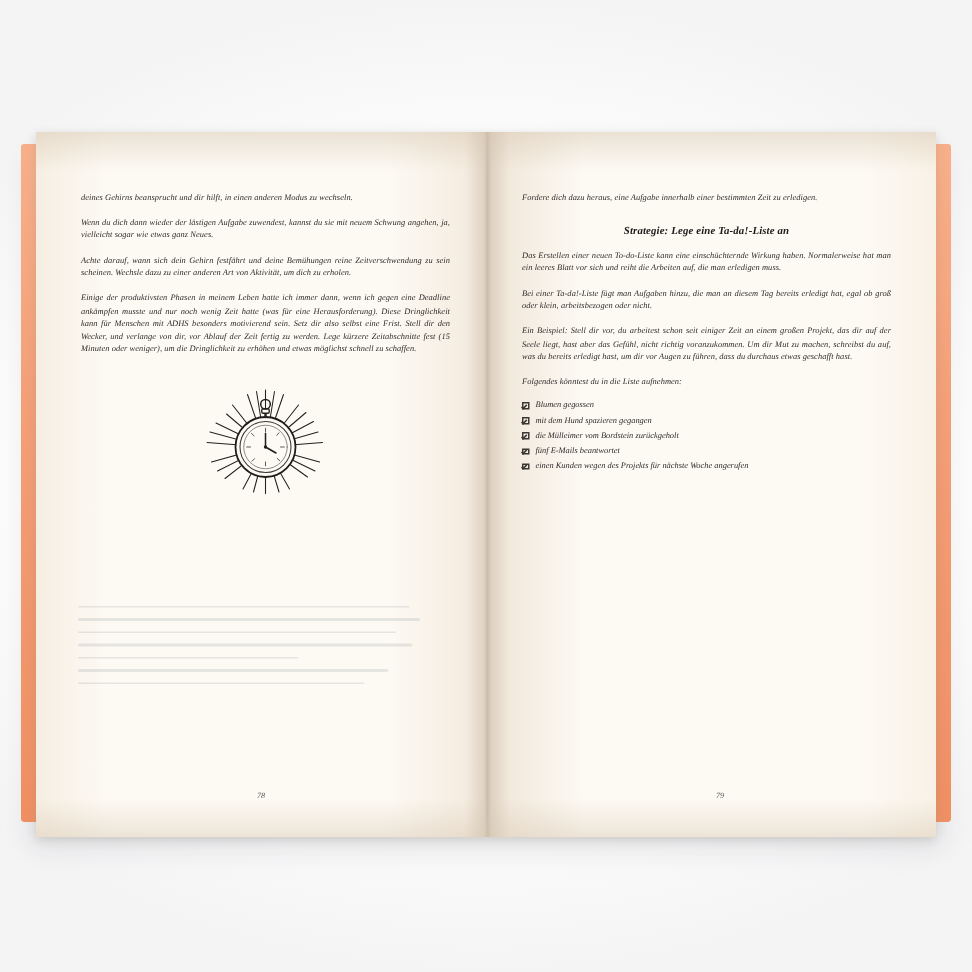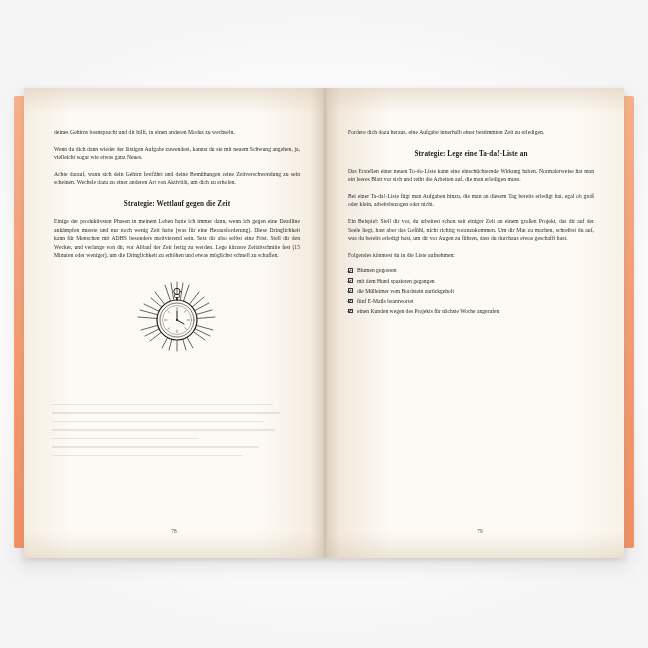--- a/index.html
+++ b/index.html
@@ -73,20 +73,21 @@
     background: #fdf9f2;
     box-shadow: 0 2px 6px rgba(140,130,120,0.25);
   }
 
   .page {
     position: absolute;
     top: 0;
     width: 300px;
     height: 470px;
     box-sizing: border-box;
+    font-style: italic;
   }
   .page.left {
     left: 0;
     background: linear-gradient(to right, #f6eee2 0%, #fdfaf4 16%, #fdfaf4 78%, #f3e9dc 100%);
     padding: 40px 24px 28px 30px;
   }
   .page.right {
     left: 300px;
     background: linear-gradient(to right, #efe4d6 0%, #fdfaf4 22%, #fdfaf4 84%, #f8f1e6 100%);
     padding: 40px 30px 28px 24px;
@@ -228,21 +229,20 @@
     <div class="edge left"></div>
     <div class="edge right"></div>
 
     <div class="spread">
 
       <div class="page left">
         <p class="para">deines Gehirns beansprucht und dir hilft, in einen anderen Modus zu wechseln.</p>
         <p class="para">Wenn du dich dann wieder der lästigen Aufgabe zuwendest, kannst du sie mit neuem Schwung angehen, ja, vielleicht sogar wie etwas ganz Neues.</p>
         <p class="para">Achte darauf, wann sich dein Gehirn festfährt und deine Bemühungen reine Zeitverschwendung zu sein scheinen. Wechsle dazu zu einer anderen Art von Aktivität, um dich zu erholen.</p>
 
-        <h2 class="heading">Strategie: Wettlauf gegen die Zeit</h2>
 
         <p class="para">Einige der produktivsten Phasen in meinem Leben hatte ich immer dann, wenn ich gegen eine Deadline ankämpfen musste und nur noch wenig Zeit hatte (was für eine Herausforderung). Diese Dringlichkeit kann für Menschen mit ADHS besonders motivierend sein. Setz dir also selbst eine Frist. Stell dir den Wecker, und verlange von dir, vor Ablauf der Zeit fertig zu werden. Lege kürzere Zeitabschnitte fest (15 Minuten oder weniger), um die Dringlichkeit zu erhöhen und etwas möglichst schnell zu schaffen.</p>
 
         <div class="illustration">
           <div class="illus-inner">
             <svg viewBox="0 0 96 80" width="96" height="80" aria-hidden="true">
               <g stroke="#23211f" fill="none" stroke-width="0.8" stroke-linecap="round">
 
                 <g stroke-width="0.7">
                   <line x1="48" y1="48" x2="48" y2="10"></line>

